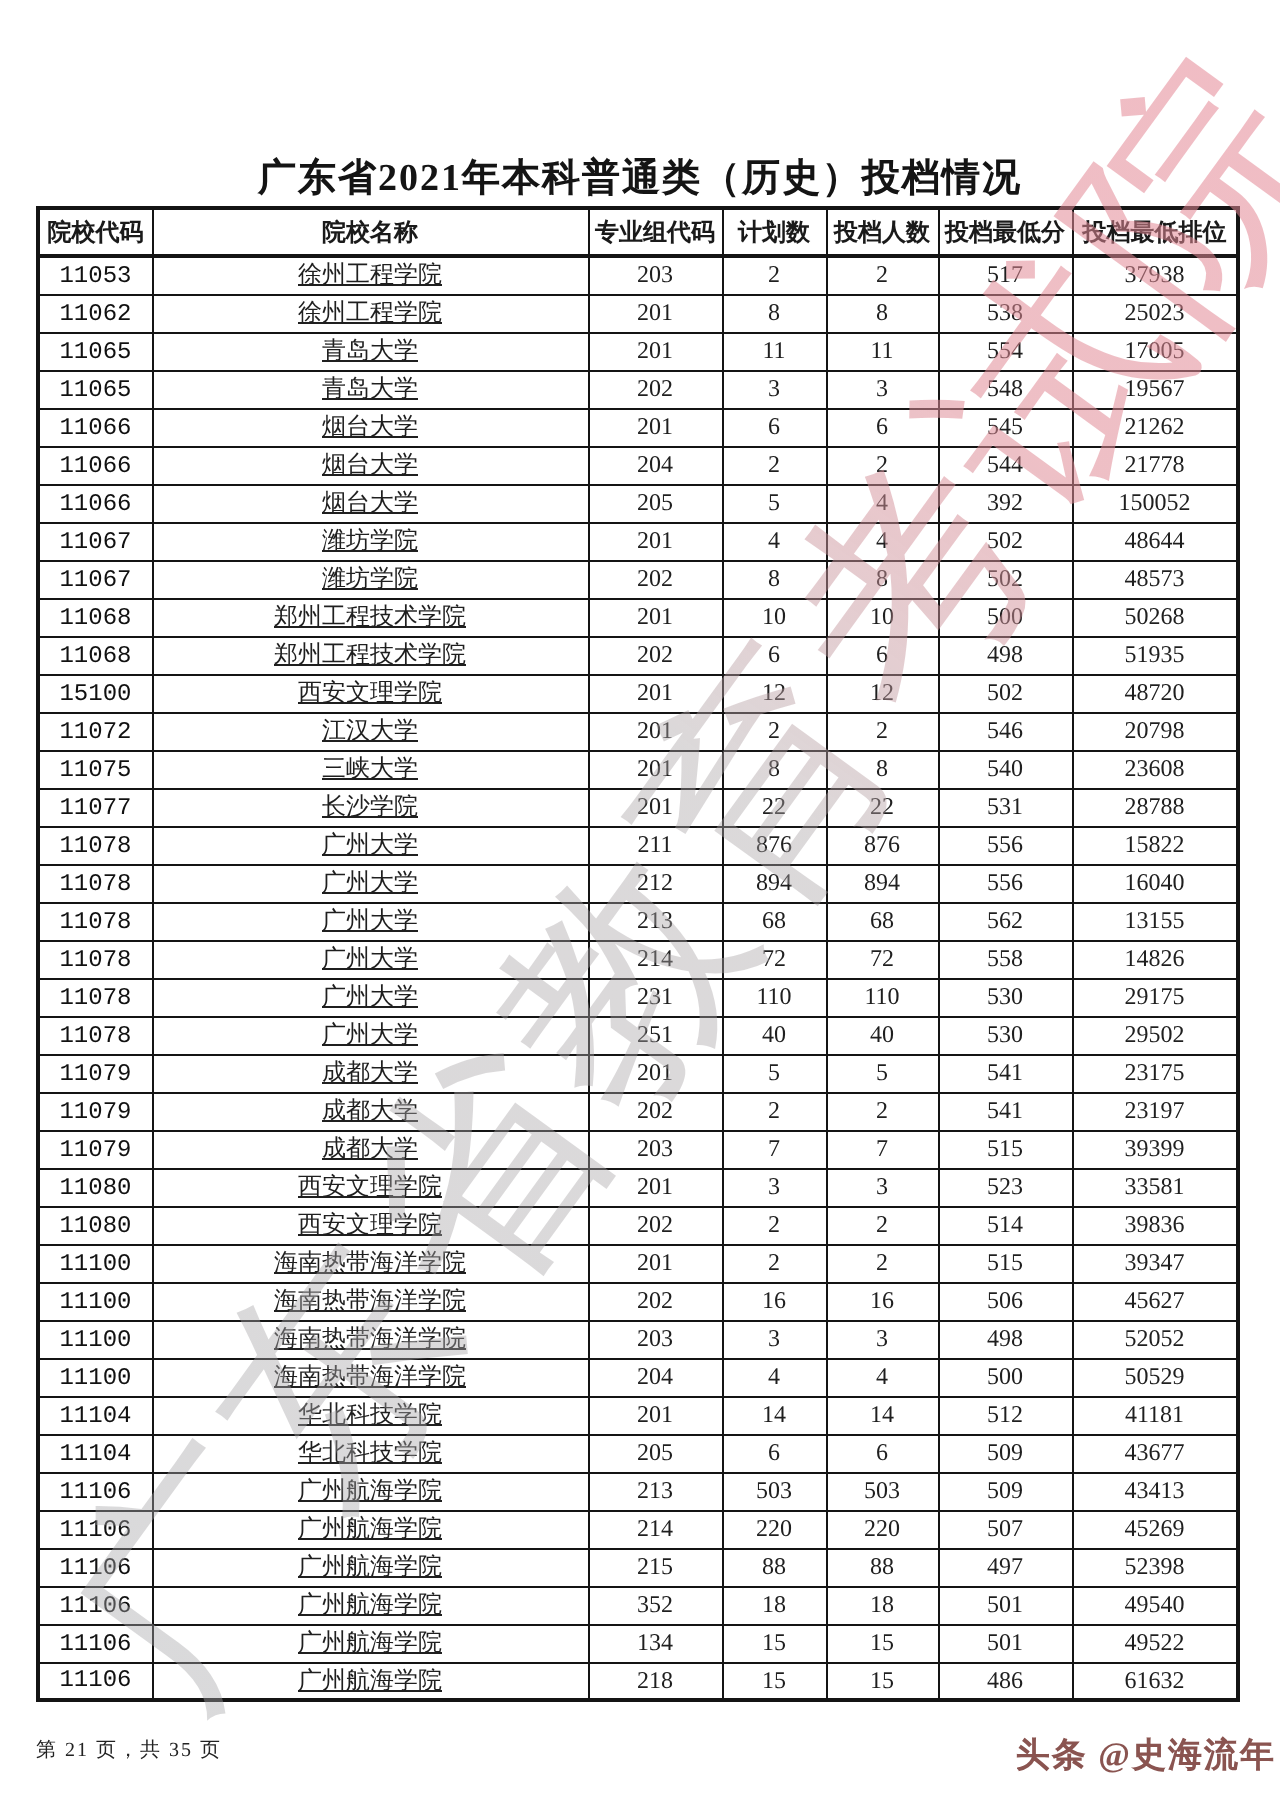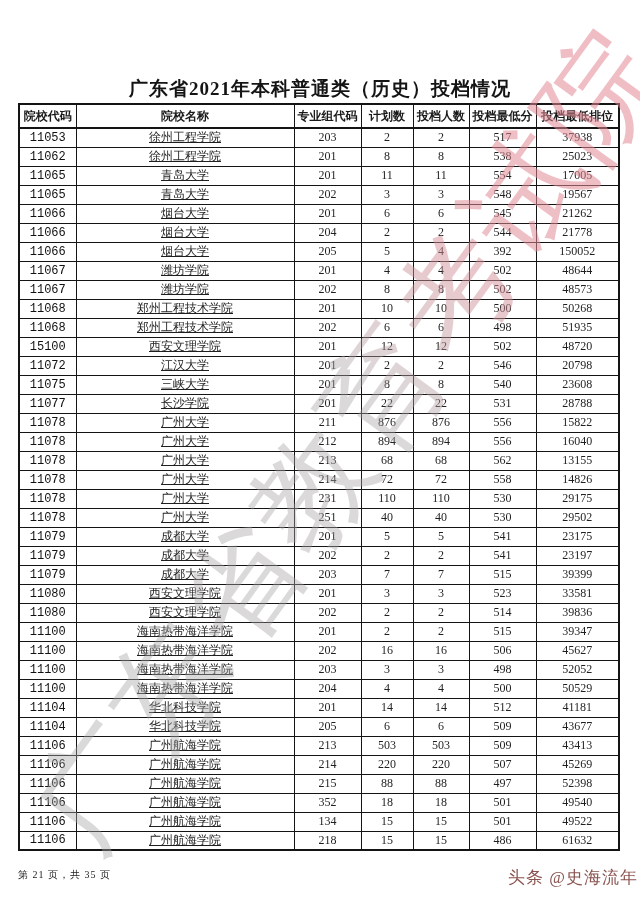--- a/index.html
+++ b/index.html
@@ -95,21 +95,21 @@
     font-size: 10px;
     color: #222;
     letter-spacing: 1px;
   }
 
   .credit {
     position: absolute;
     right: 2px;
     top: 866px;
     font-size: 17px;
-    font-weight: normal;
+    font-weight: bold;
     letter-spacing: 1px;
     color: #8a5450;
     text-shadow: 1px 1px 0 rgba(255,255,255,0.85), -1px -1px 0 rgba(255,255,255,0.4);
   }
 </style>
 </head>
 <body>
 
 <div class="page-title">广东省2021年本科普通类（历史）投档情况</div>
 

